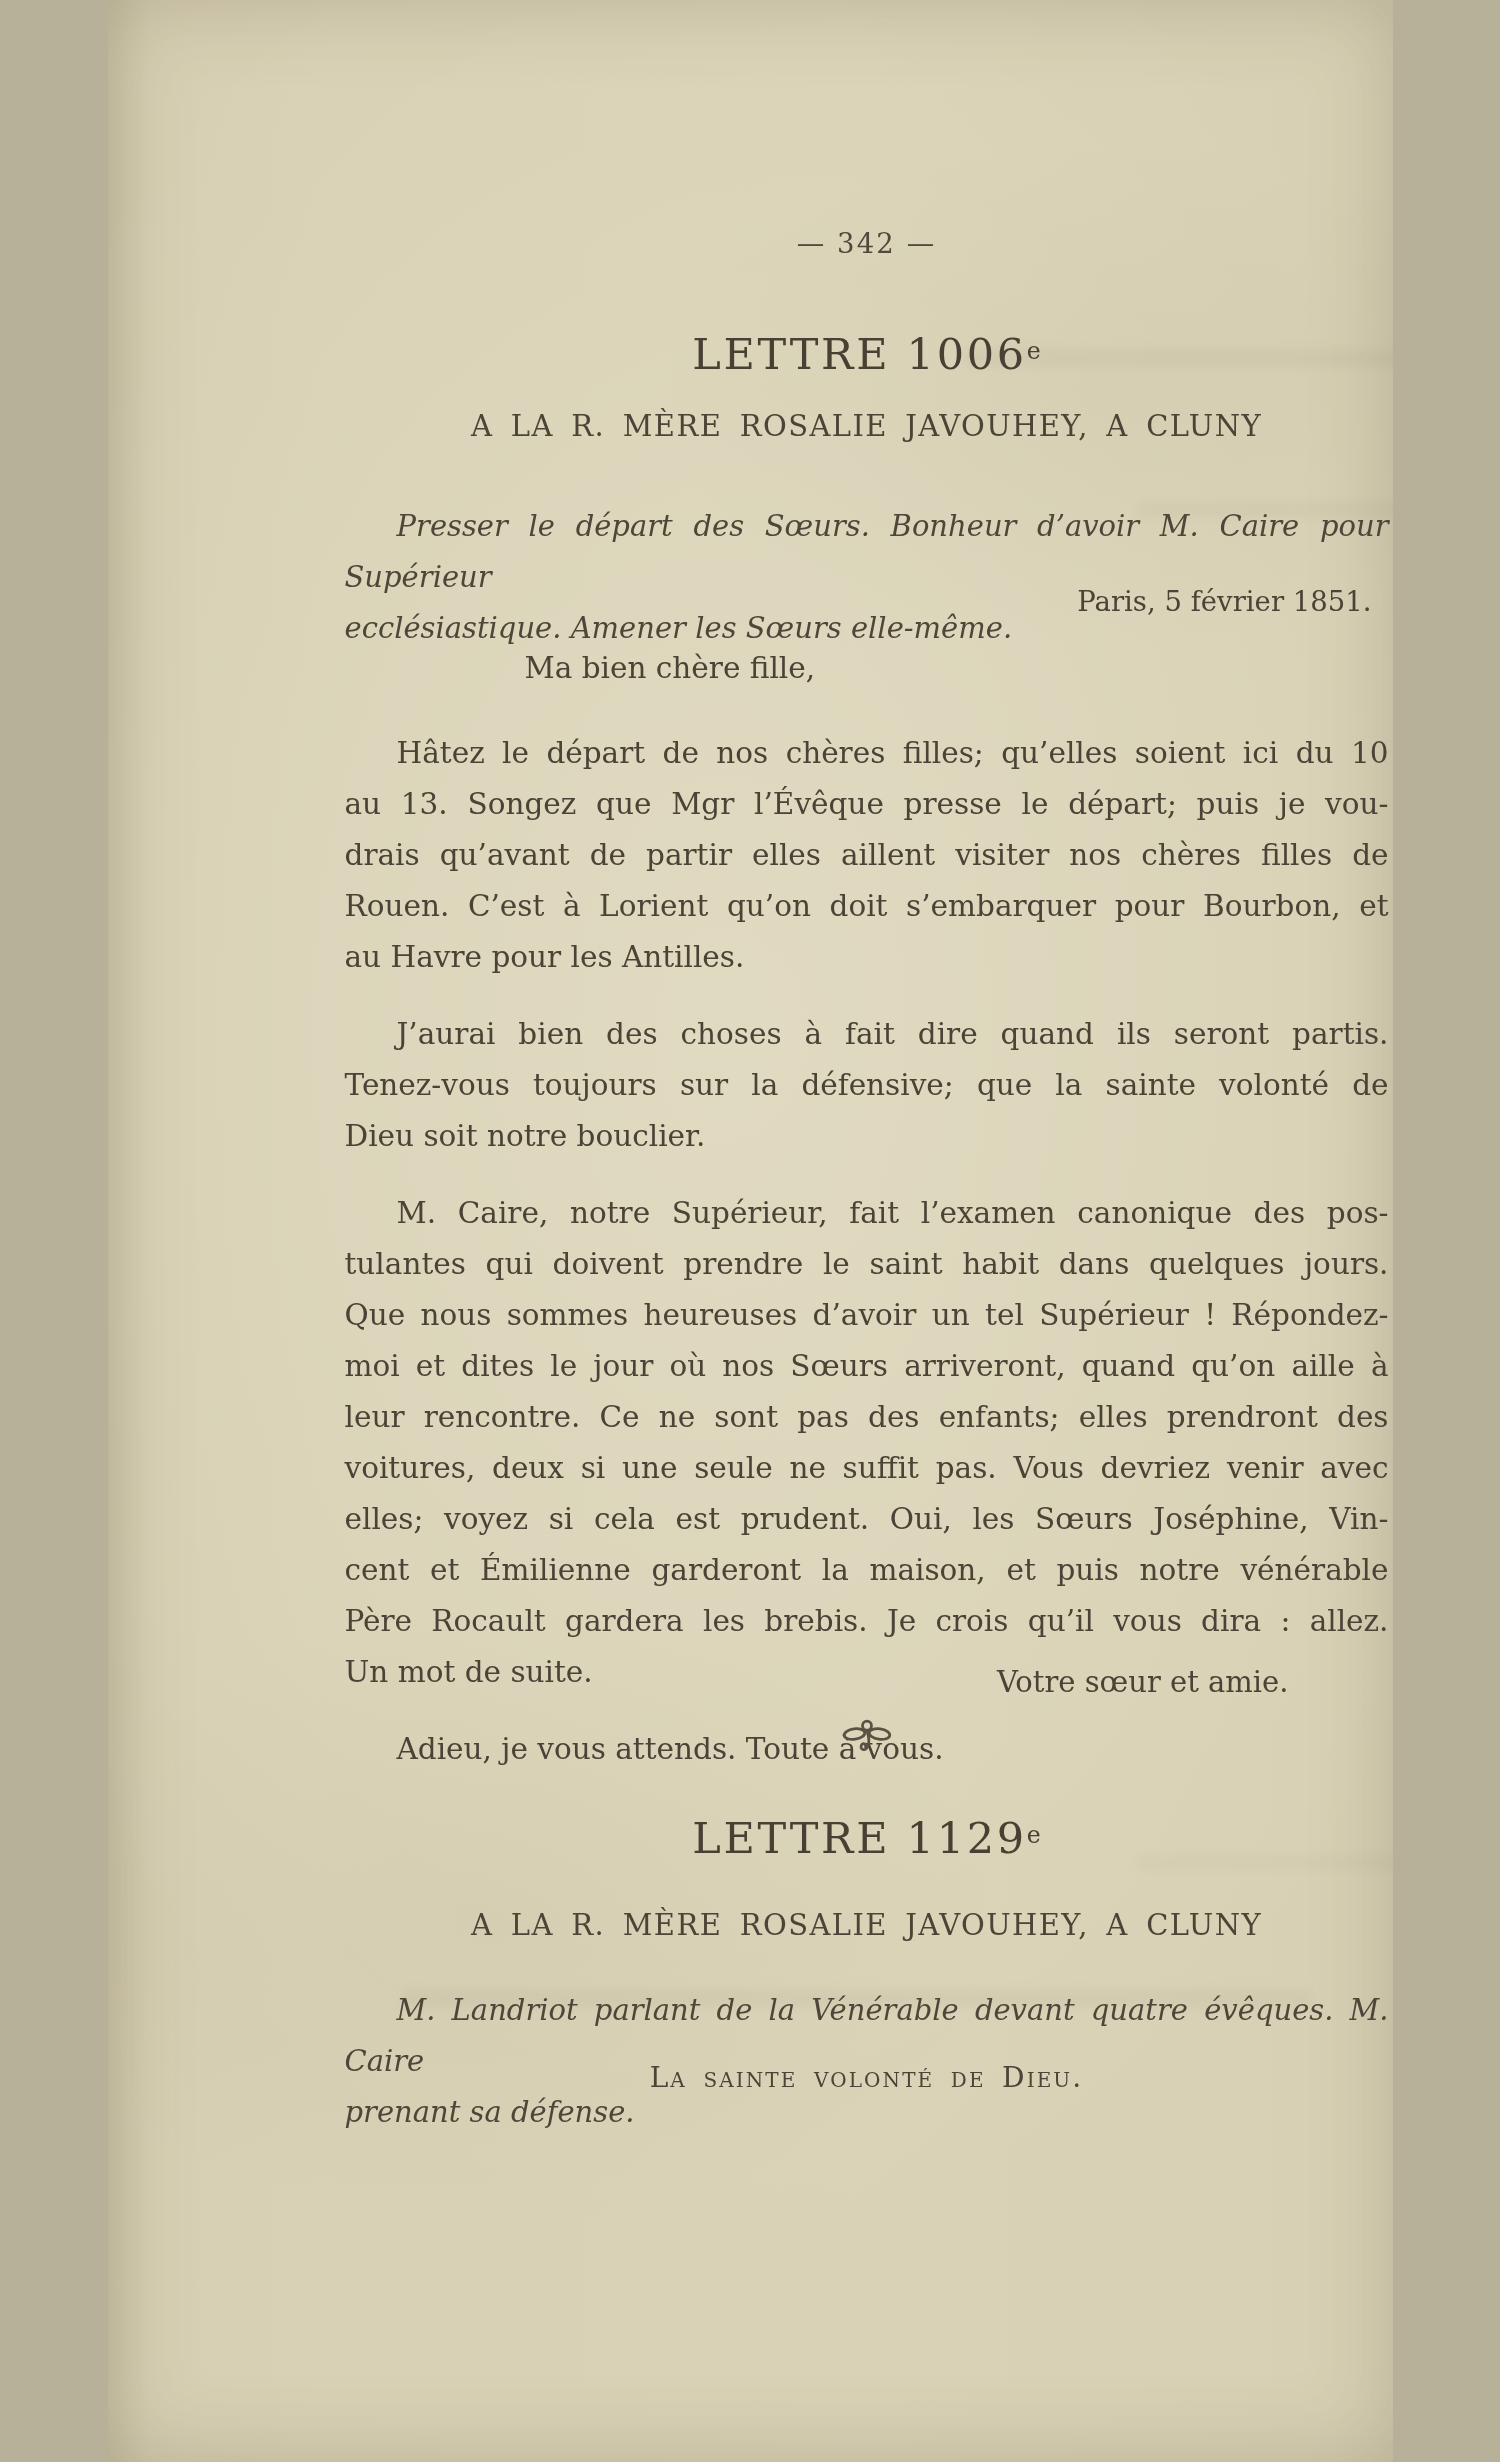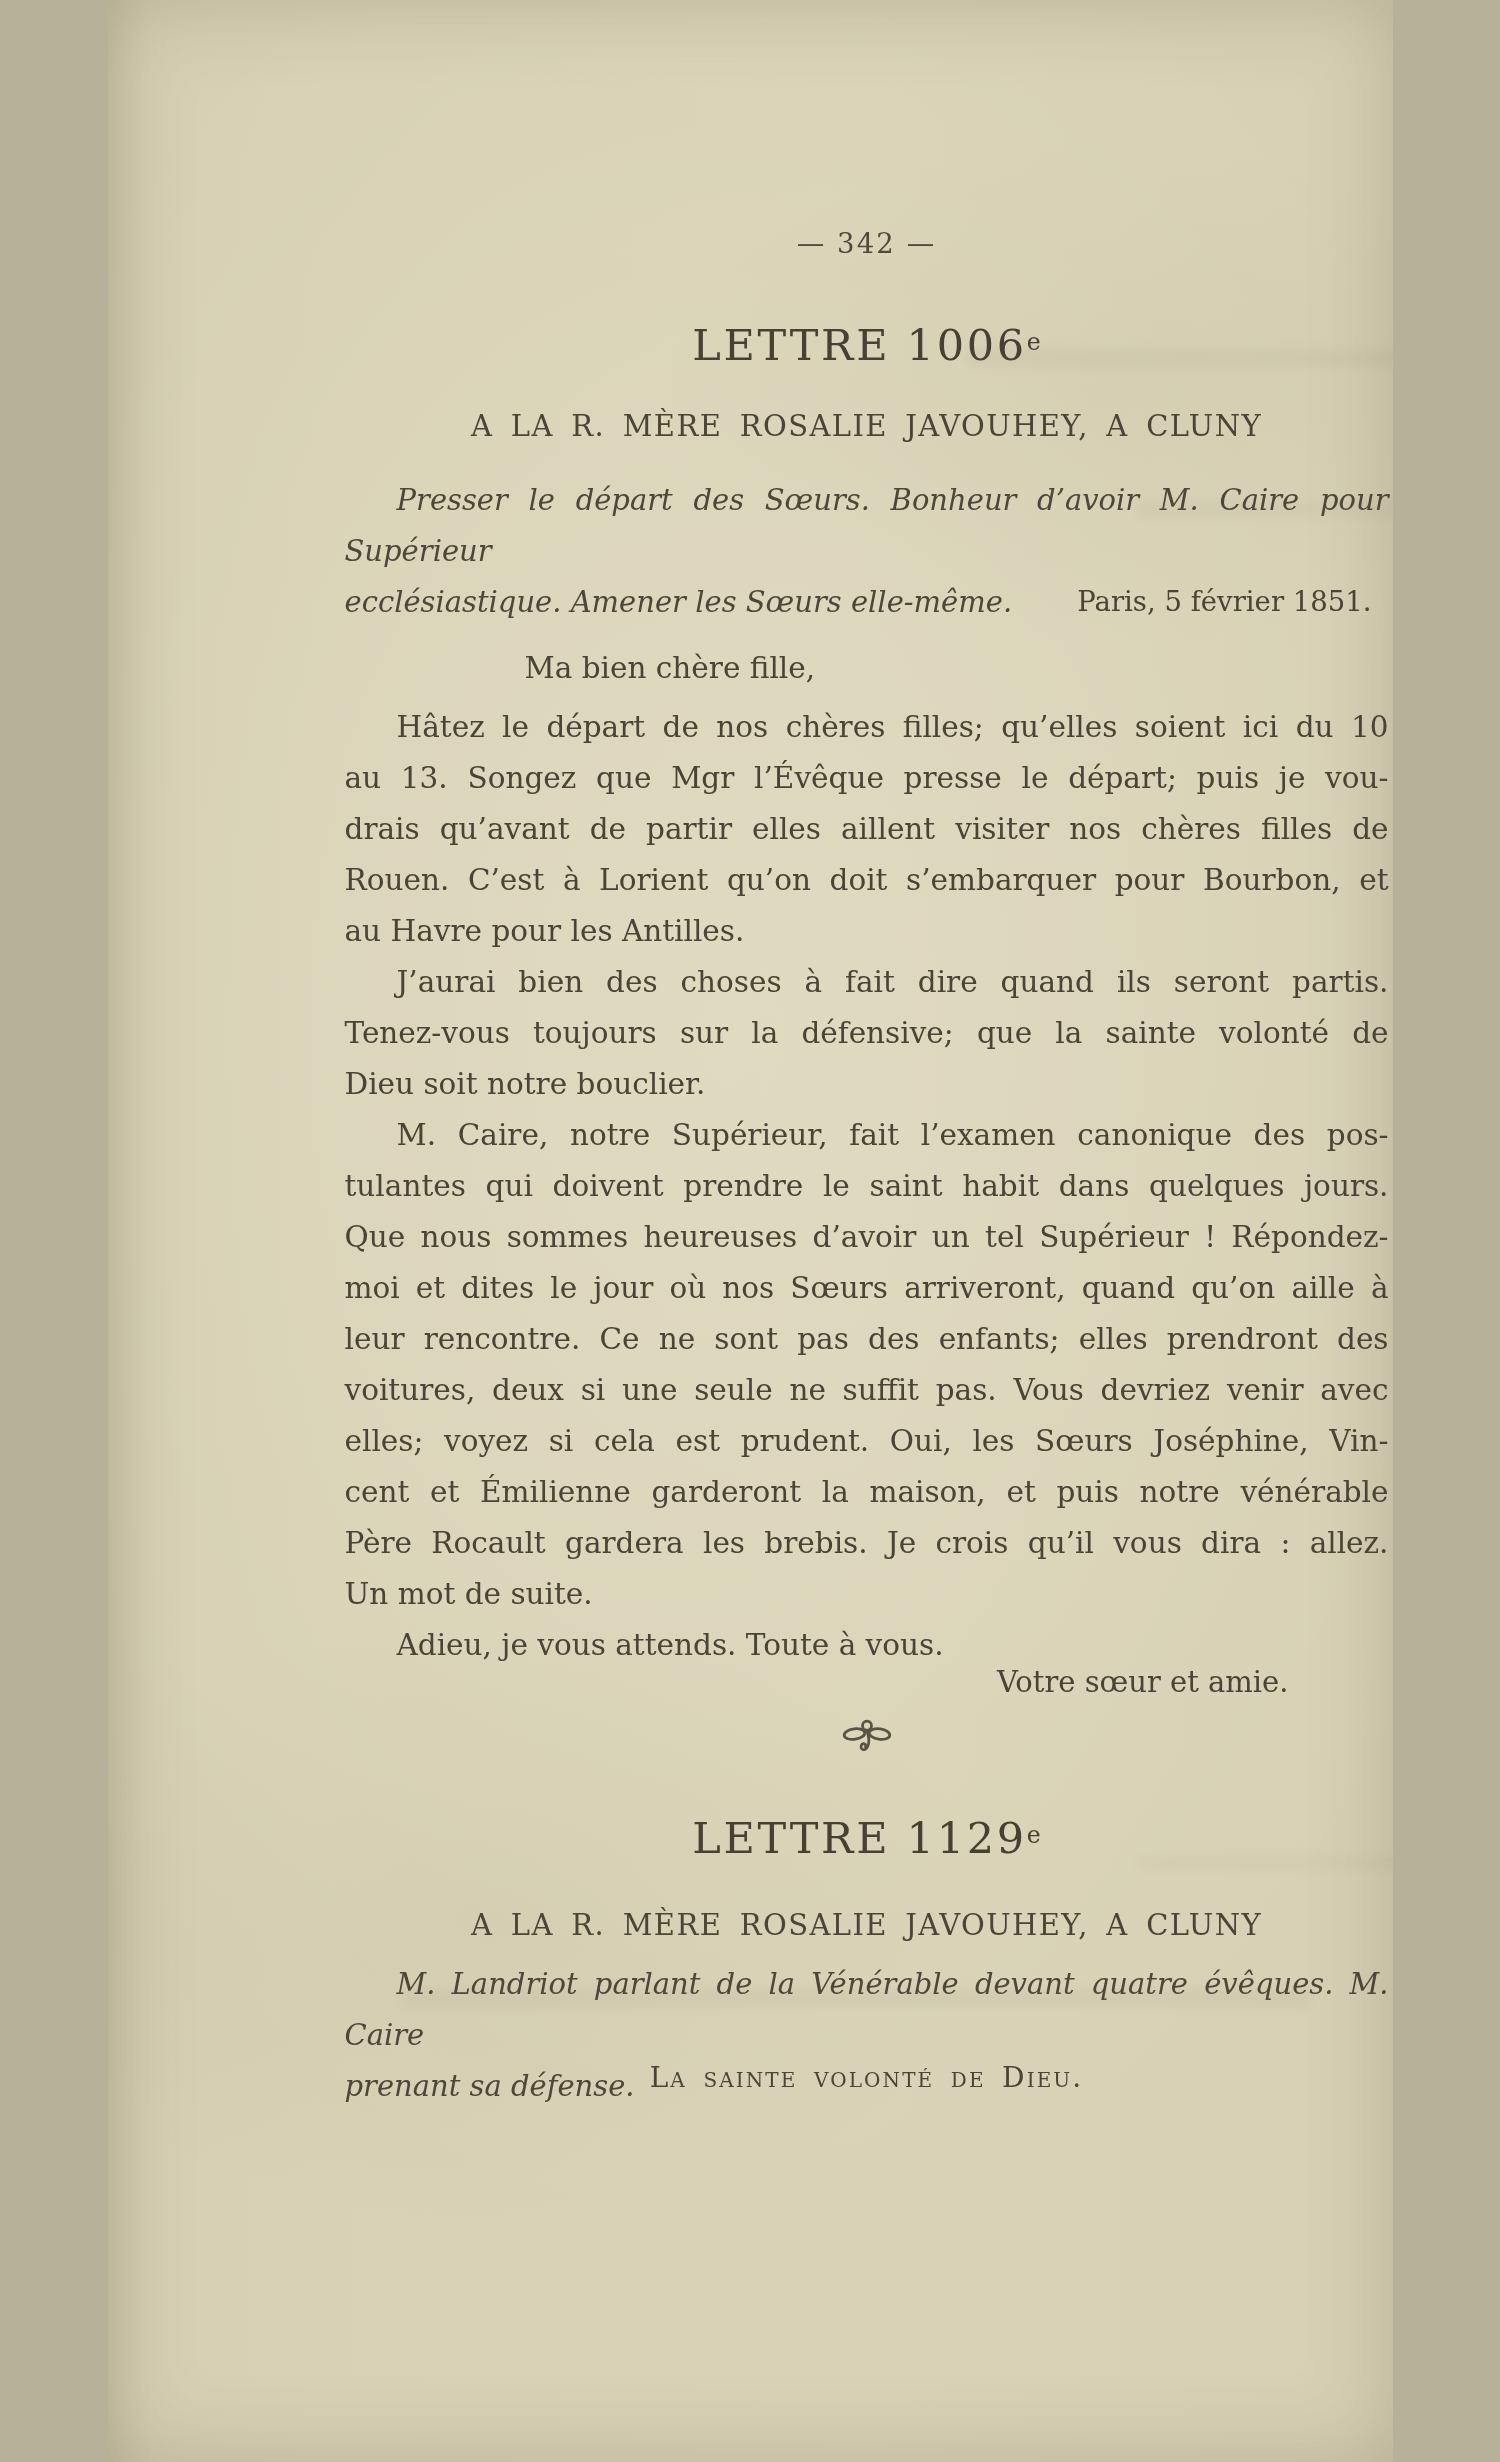--- a/index.html
+++ b/index.html
@@ -23,21 +23,21 @@
   .centered { text-align: center; }
 
   .page-number {
     top: 227px; font-size: 27.5px; letter-spacing: 2.1px;
     color: #514a3c;
   }
   .letter-heading {
     font-size: 43px; letter-spacing: 2.7px; color: #474033;
   }
   .letter-heading sup { font-size: 0.55em; vertical-align: 9.6px; letter-spacing: 0; }
-  .heading-1006 { top: 320px; }
+  .heading-1006 { top: 329px; }
   .heading-1007 { top: 1813px; }
 
   .recipient {
     font-size: 29px; letter-spacing: 1.4px; word-spacing: 6.9px; color: #4c4537;
   }
   .recipient-1006 { top: 409px; }
   .recipient-1007 { top: 1908px; }
 
   .summary { font-style: italic; font-size: 29px; line-height: 45px; color: #4e4739; }
   .summary-1006 { top: 475px; }
@@ -45,21 +45,21 @@
 
   .dateline {
     top: 585px; text-align: right; padding-right: 17px; box-sizing: border-box;
     font-size: 27.5px;
   }
   .salutation { top: 651px; padding-left: 180px; font-size: 29.5px; }
 
   .body-text { top: 702px; font-size: 29.5px; }
   .tline, .bline { line-height: 51px; white-space: nowrap; }
   .just { white-space: normal; text-align: justify; text-align-last: justify; }
-  .indent { text-indent: 52px; }
+  .indent { text-indent: 52px; margin-top: 26px; }
 
   .signature {
     top: 1665px; text-align: right; padding-right: 100px; box-sizing: border-box;
     font-size: 29px;
   }
 
   .ornament { position: absolute; top: 1716px; left: 237px; width: 1044px; text-align: center; }
   .ornament svg { display: inline-block; }
 
   .subject {

